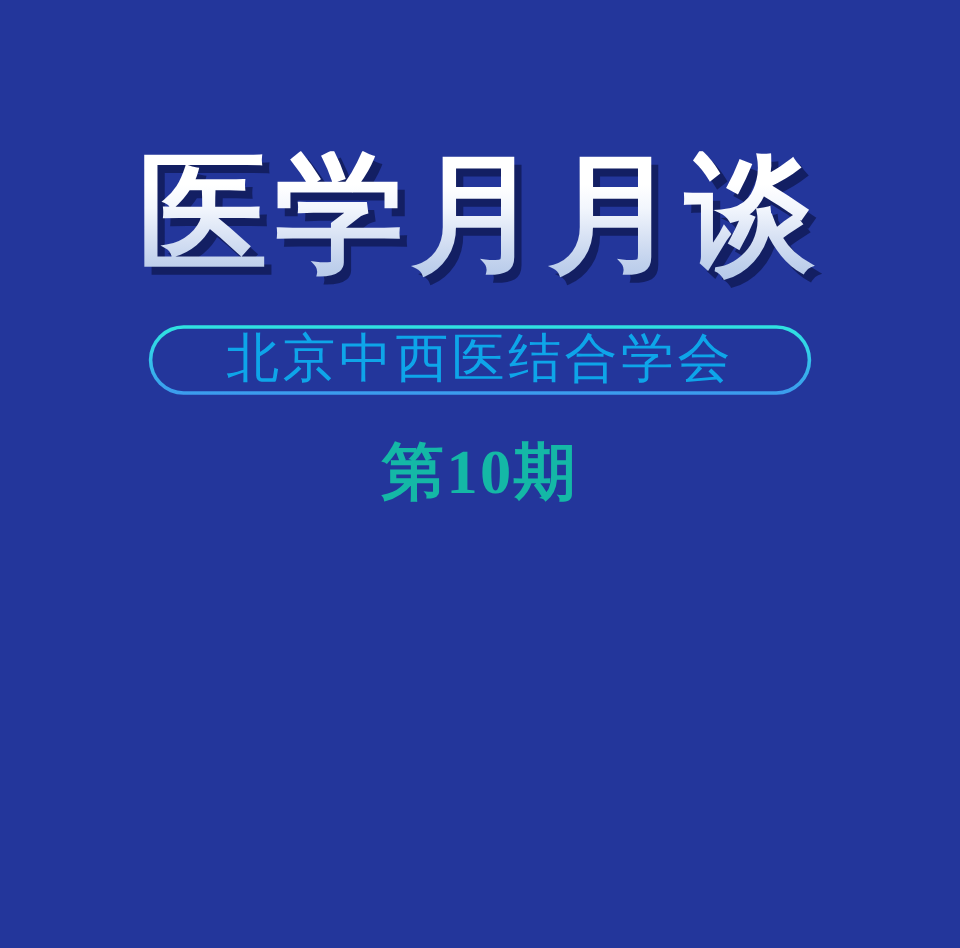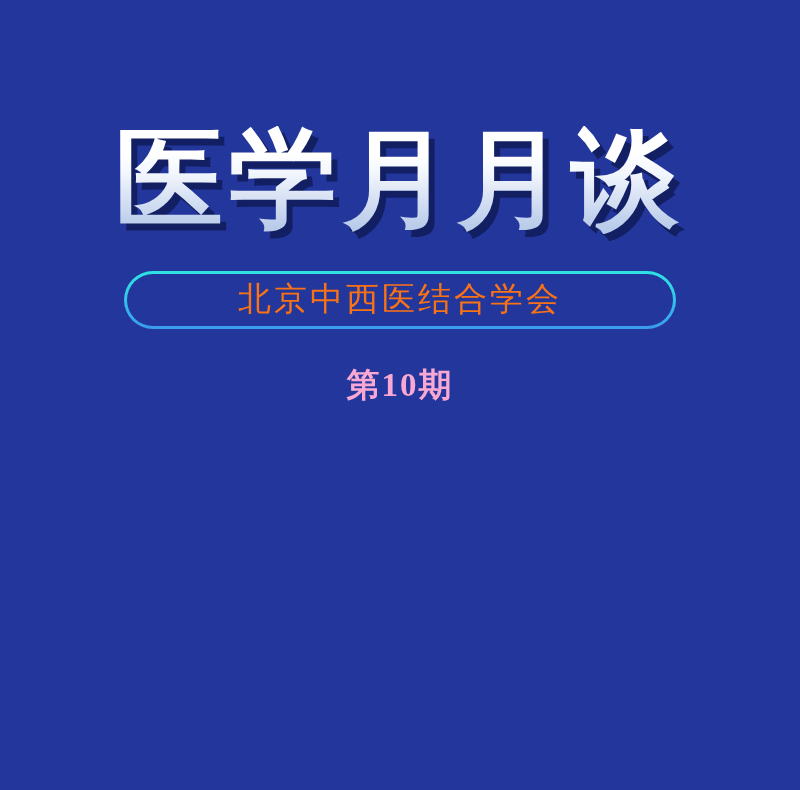--- a/index.html
+++ b/index.html
@@ -86,39 +86,39 @@
     right: 3px;
     bottom: 3px;
     border-radius: 31px;
     background: #23369B;
     display: flex;
     align-items: center;
     justify-content: center;
   }
   .pill-label {
     font-family: "Liberation Serif", "DejaVu Serif", serif;
-    font-size: 33px;
-    color: #f97316;
+    font-size: 44px;
+    color: #0ea5e9;
     letter-spacing: 3px;
     white-space: nowrap;
     line-height: 1;
     transform: translateY(-1px);
   }
 
   
   .issue {
     position: absolute;
     top: 369px;
     left: 0;
     width: 800px;
     text-align: center;
     font-family: "Liberation Serif", "DejaVu Serif", serif;
     font-weight: bold;
-    font-size: 33px;
-    color: #f9a8d4;
+    font-size: 52px;
+    color: #14b8a6;
     letter-spacing: 2px;
     line-height: 1;
     white-space: nowrap;
   }
 
   
   .topic {
     position: absolute;
     top: 440px;
     left: 0;

